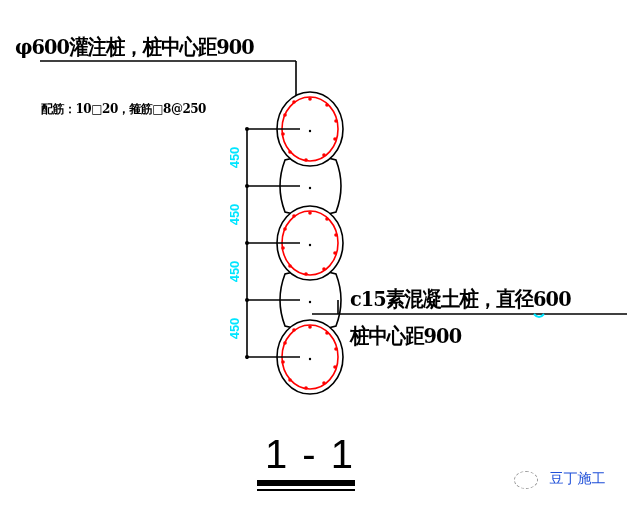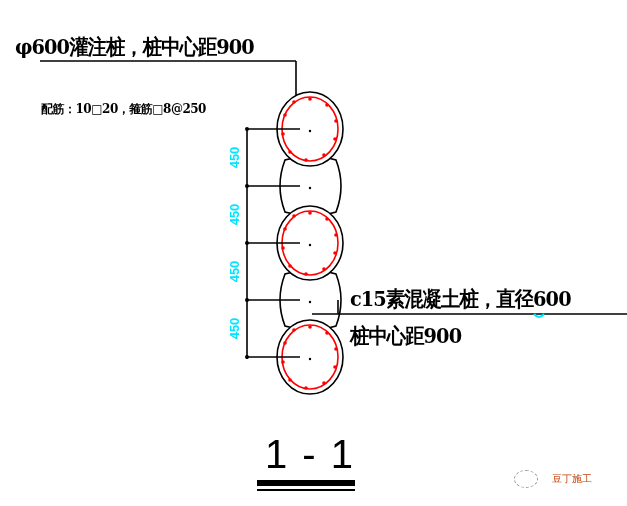--- a/index.html
+++ b/index.html
@@ -5,21 +5,21 @@
     html, body { margin: 0; padding: 0; background: #ffffff; }
     body { width: 627px; height: 506px; position: relative; overflow: hidden;
            font-family: "DejaVu Serif", "Liberation Serif", serif; }
     svg { position: absolute; left: 0; top: 0; }
     .lbl { position: absolute; white-space: nowrap; color: #000; }
     .t-main { font-size: 21px; font-weight: bold; letter-spacing: -1px; transform: scaleX(0.92); transform-origin: left top; }
     .t-sub  { font-size: 12px; font-weight: bold; letter-spacing: -0.5px; margin-top: 35px; }
     .t-title{ font-family: Liberation Sans, sans-serif; font-size: 40px; font-weight: normal; letter-spacing: 2px; }
     .dim { position: absolute; color: #00e5ff; font-family: "Liberation Sans", sans-serif;
            font-size: 13px; font-weight: bold; transform: rotate(-90deg); transform-origin: center; }
-    .wm { position: absolute; font-family: Liberation Mono, monospace; font-size: 10px; color: #c2410c; }
+    .wm { position: absolute; font-family: Liberation Serif, serif; font-size: 14px; color: #1d4ed8; }
   </style>
 </head>
 <body>
 
 <svg width="627" height="506" viewBox="0 0 627 506">
 
   <line x1="40" y1="61" x2="296" y2="61" stroke="#000" stroke-width="1.6"></line>
   <line x1="296" y1="61" x2="296" y2="120" stroke="#000" stroke-width="1.6"></line>
 
   <g fill="none" stroke="#000" stroke-width="1.6">

